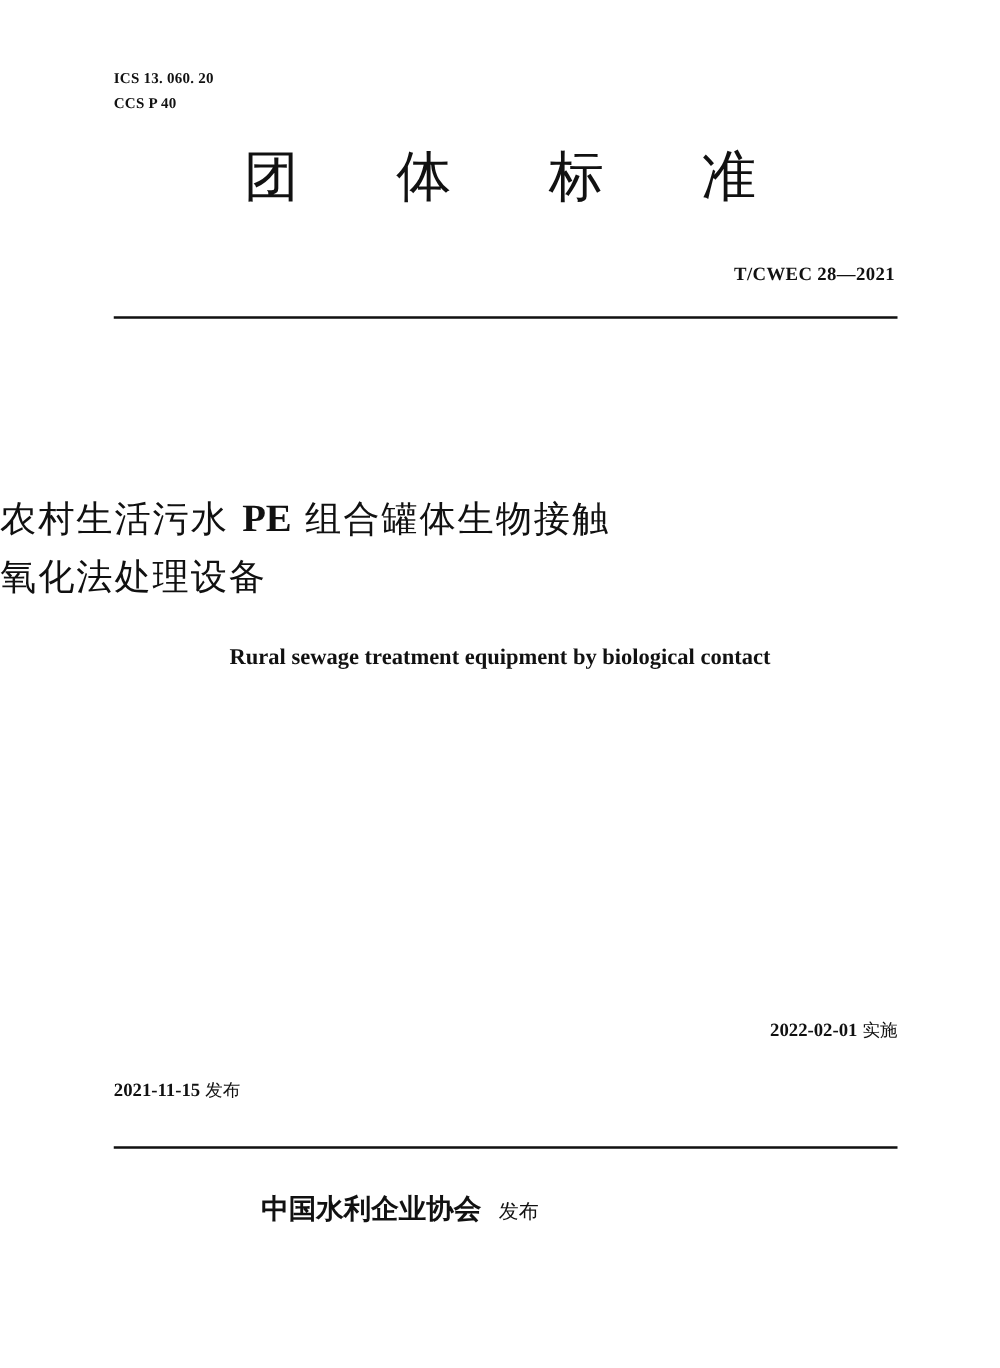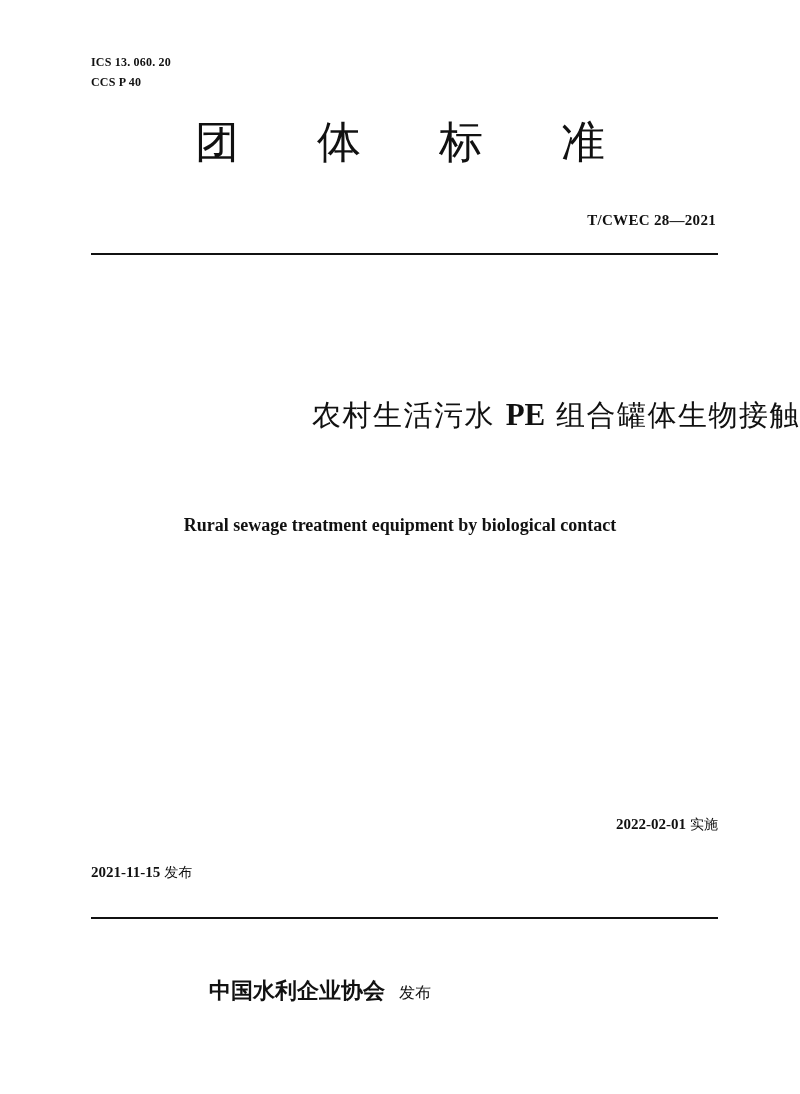--- a/index.html
+++ b/index.html
@@ -54,21 +54,21 @@
       width: 627px;
       height: 2px;
       background: #111111;
     }
     .rule.top { top: 253px; }
     .rule.bottom { top: 917px; }
     .title-cn {
       left: 0;
       width: 800px;
       top: 392px;
-      text-align: right;
+      text-align: left;
       font-family: "DejaVu Sans", "Liberation Sans", sans-serif;
       font-size: 29px;
       line-height: 46px;
       letter-spacing: 1.5px;
     }
     .title-cn .pe {
       font-family: "Liberation Serif", "DejaVu Serif", serif;
       font-weight: bold;
       font-size: 31px;
       letter-spacing: 0;
@@ -96,21 +96,21 @@
     }
     .cn-suffix {
       font-family: "DejaVu Sans", "Liberation Sans", sans-serif;
       font-weight: normal;
       font-size: 14px;
       margin-left: 4px;
     }
     .publisher {
       left: 0;
       width: 640px;
-      top: 976px;
+      top: 952px;
       text-align: center;
     }
     .publisher .org {
       font-family: "DejaVu Serif", "Liberation Serif", serif;
       font-size: 22px;
       font-weight: bold;
     }
     .publisher .act {
       font-family: "DejaVu Sans", "Liberation Sans", sans-serif;
       font-size: 16px;
@@ -135,20 +135,21 @@
 <div class="abs std-no">T/CWEC 28—2021</div>
 
 <div class="abs rule top"></div>
 
 <div class="abs title-cn">
   <div>
     <span>农村生活污水</span>
     <span class="pe">PE</span>
     <span>组合罐体生物接触</span>
   </div>
+  <div>氧化法处理设备</div>
 </div>
 
 <div class="abs title-en">
   <div>Rural sewage treatment equipment by biological contact</div>
 </div>
 
 <div class="abs date-left">
   <span>2021-11-15</span><span class="cn-suffix">发布</span>
 </div>
 

